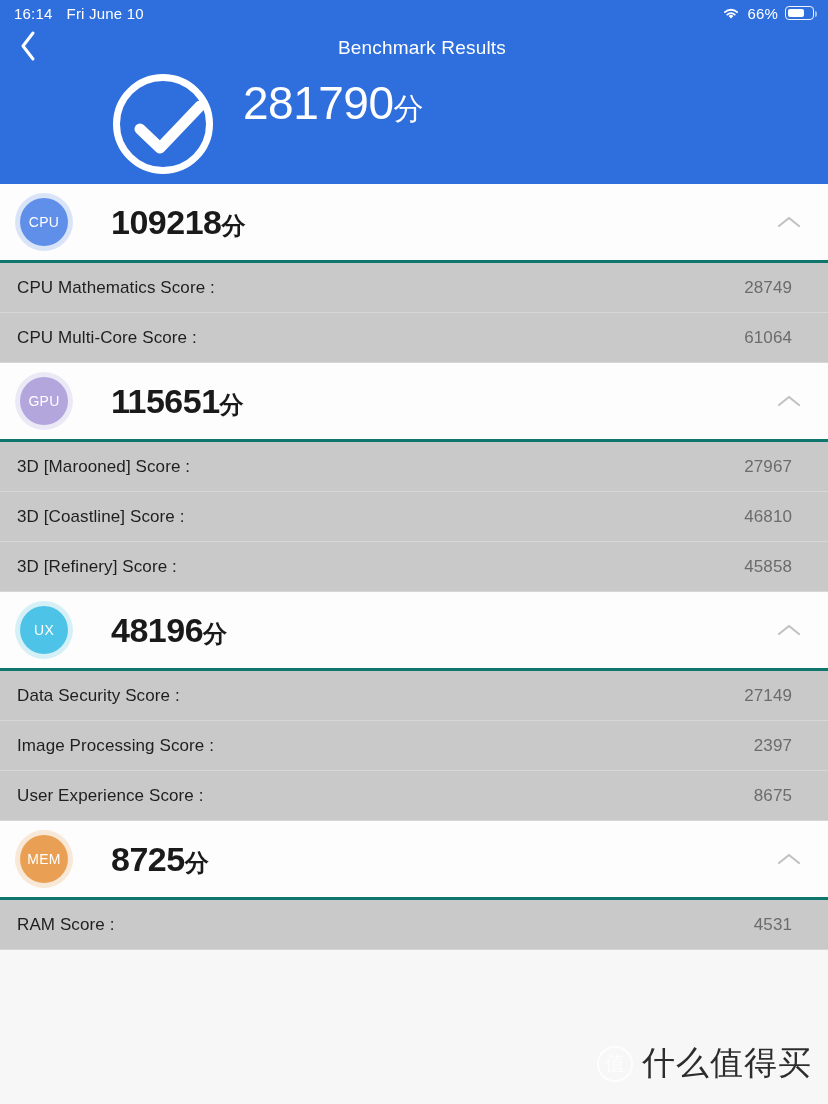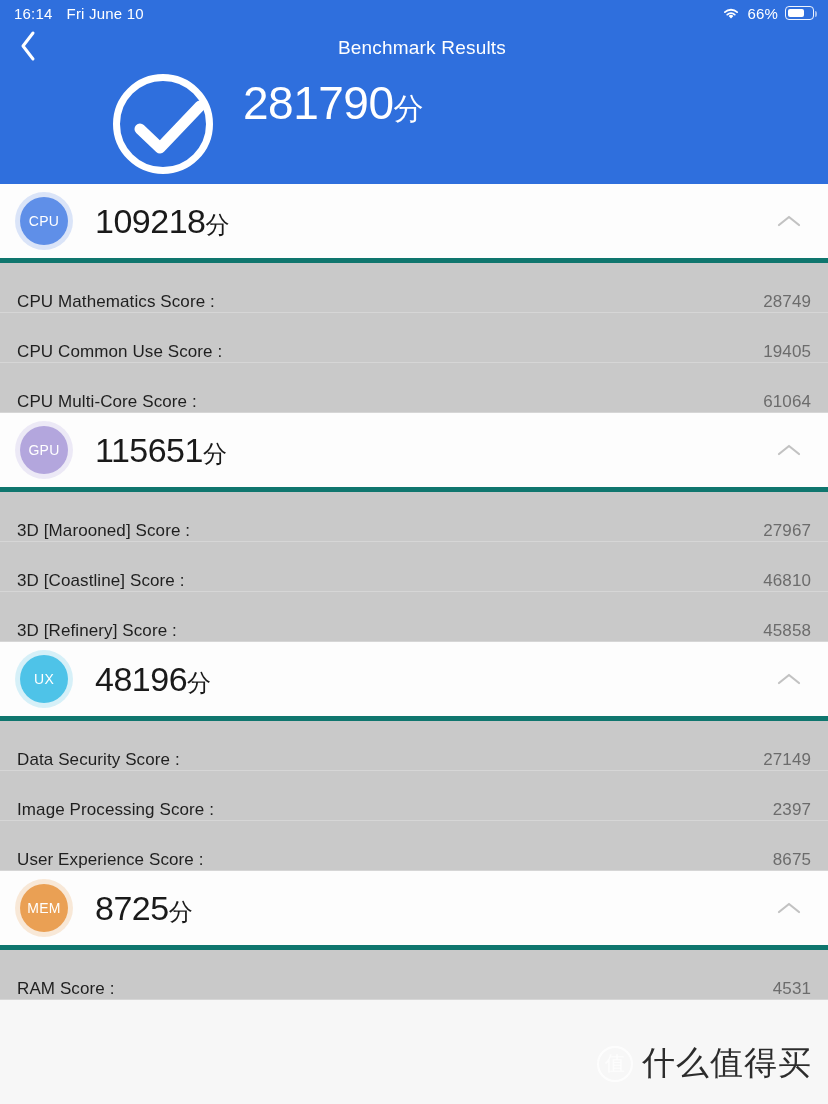--- a/index.html
+++ b/index.html
@@ -99,57 +99,57 @@
 
   
   .sections { background: #f7f7f7; }
   .section { }
   .section-header {
     background: #fdfdfd;
     height: 79px;
     display: flex;
     align-items: center;
     padding: 0 22px 0 20px;
-    border-bottom: 5px solid #0f766e;
+    border-bottom: 3px solid #0f766e;
     cursor: pointer;
   }
   .badge {
     width: 48px; height: 48px;
     border-radius: 50%;
     display: flex; align-items: center; justify-content: center;
     color: #ffffff;
     font-size: 14px;
     letter-spacing: .3px;
     flex: 0 0 auto;
   }
   .badge.cpu { background: #5f8fe8; box-shadow: 0 0 0 5px rgba(95,143,232,.22); }
   .badge.gpu { background: #b3a6dd; box-shadow: 0 0 0 5px rgba(179,166,221,.22); }
   .badge.ux  { background: #4ec3e8; box-shadow: 0 0 0 5px rgba(78,195,232,.22); }
   .badge.mem { background: #eaa054; box-shadow: 0 0 0 5px rgba(234,160,84,.22); }
   .section-score {
-    margin-left: 27px;
+    margin-left: 43px;
     font-size: 34px;
     color: #1a1a1a;
-    font-weight: 400;
+    font-weight: 700;
     letter-spacing: -0.5px;
   }
   .section-score .unit { font-size: 24px; }
   .chev {
     margin-left: auto;
     width: 34px; height: 34px;
     display: flex; align-items: center; justify-content: center;
   }
 
   .rows { }
   .row {
     background: #c9c9c9;
     height: 50px;
     display: flex;
-    align-items: flex-end;
-    padding: 0 17px 0 17px;
+    align-items: center;
+    padding: 0 36px 0 17px;
     border-bottom: 1px solid #d6d6d6;
     position: relative;
   }
   .row-label {
     font-size: 17px;
     color: #1f1f1f;
     letter-spacing: .1px;
   }
   .row-value {
     margin-left: auto;
@@ -248,24 +248,20 @@
             <path d="M3 12 L13 4 L23 12" stroke="#c2c2c2" stroke-width="2.2" fill="none" stroke-linecap="round" stroke-linejoin="round"></path>
           </svg>
         </div>
       </div>
       <div class="rows">
         <div class="row">
           <span class="row-label">CPU Mathematics Score :</span>
           <span class="row-value">28749</span>
         </div>
         <div class="row">
-          <span class="row-label">CPU Common Use Score :</span>
-          <span class="row-value">19405</span>
-        </div>
-        <div class="row">
           <span class="row-label">CPU Multi-Core Score :</span>
           <span class="row-value">61064</span>
         </div>
       </div>
     </div>
 
     <div class="section">
       <div class="section-header">
         <div class="badge gpu">GPU</div>
         <div class="section-score">

